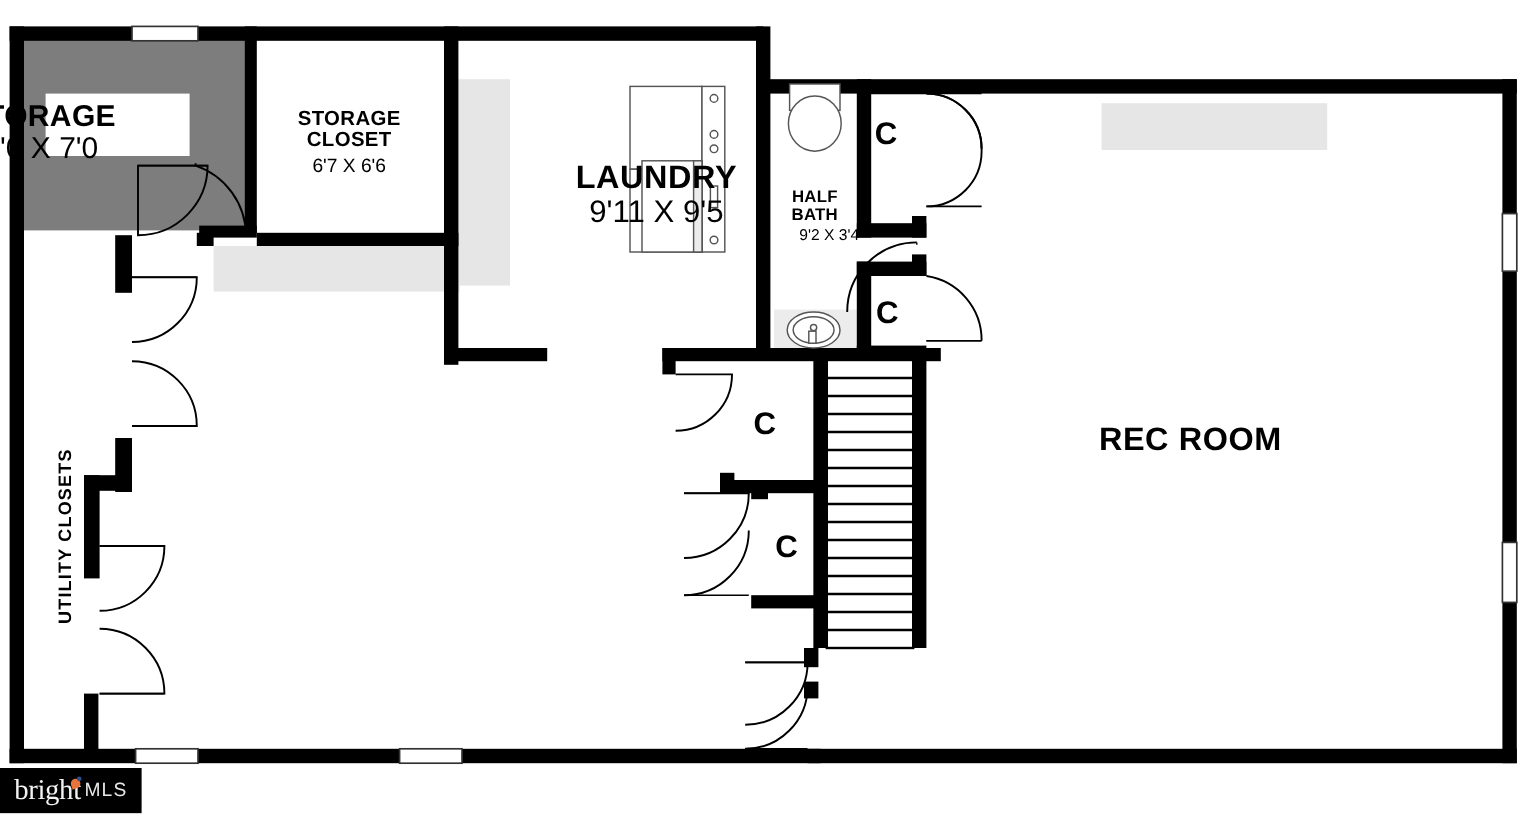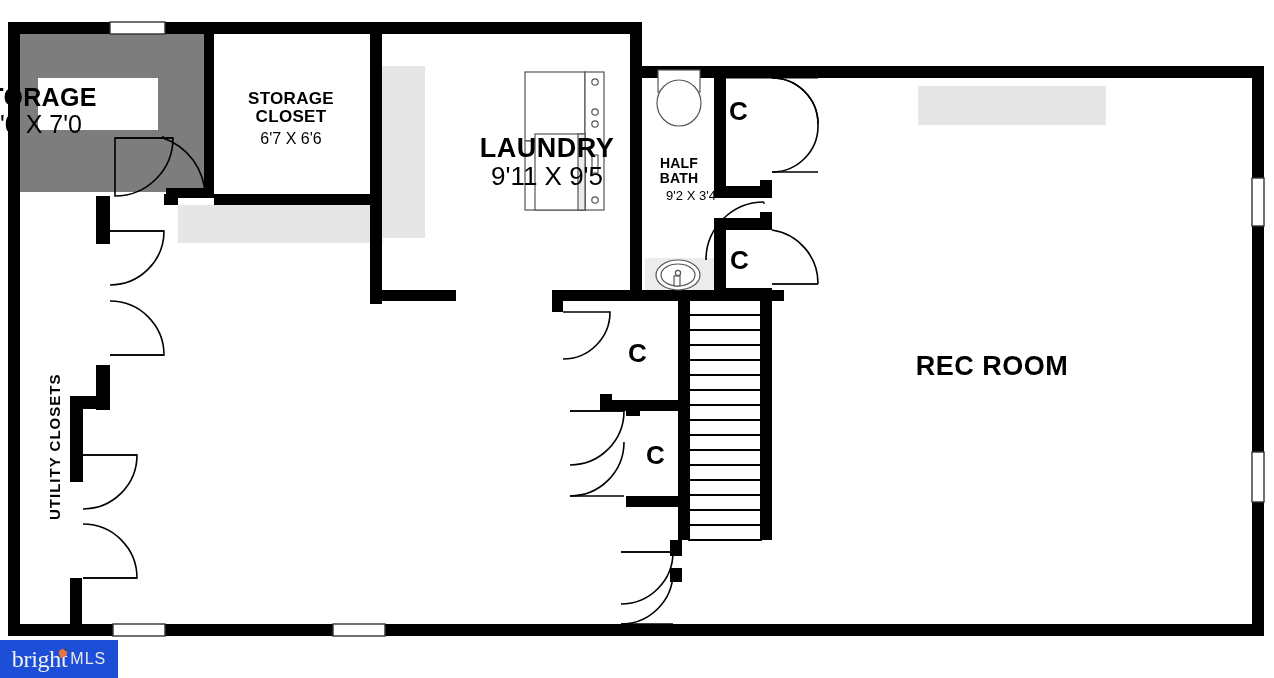--- a/index.html
+++ b/index.html
@@ -15,21 +15,21 @@
   .sz-lg .nm{font-size:25px;letter-spacing:.3px;}
   .sz-lg .dm{font-size:25px;}
   .sz-md .nm{font-size:17px;letter-spacing:.3px;}
   .sz-md .dm{font-size:16px;}
   .sz-sm .nm{font-size:14px;letter-spacing:.2px;}
   .sz-sm .dm{font-size:13px;margin-left:24px;}
   .closet{position:absolute;font-weight:bold;font-size:26px;color:#000;}
   .vlabel{position:absolute;font-weight:bold;font-size:15px;letter-spacing:1px;color:#000;
           transform-origin:0 0;transform:rotate(-90deg);white-space:nowrap;}
   
-  #wm{position:absolute;left:0;top:640px;width:118px;height:38px;background:#1d4ed8;
+  #wm{position:absolute;left:0;top:640px;width:118px;height:38px;background:#000000;
       display:flex;align-items:center;justify-content:center;}
   #wm .bw{position:relative;font-family:"Liberation Serif",serif;font-size:24px;color:#f2f2f2;
           font-weight:normal;letter-spacing:-0.3px;}
   #wm .ml{font-family:"Liberation Sans",sans-serif;font-size:16px;color:#e8e8e8;
           letter-spacing:1px;margin-left:3px;}
   #wm .dot{position:absolute;width:9px;height:9px;right:-1px;top:1px;}
   #wm .dot i{position:absolute;display:block;}
   #wm .dot .o{width:8px;height:8px;background:#e8743b;border-radius:50% 50% 50% 0;
               transform:rotate(-20deg);left:0;top:2px;}
   #wm .dot .b{width:4px;height:4px;background:#2b4f8e;border-radius:50%;left:5px;top:0;}

